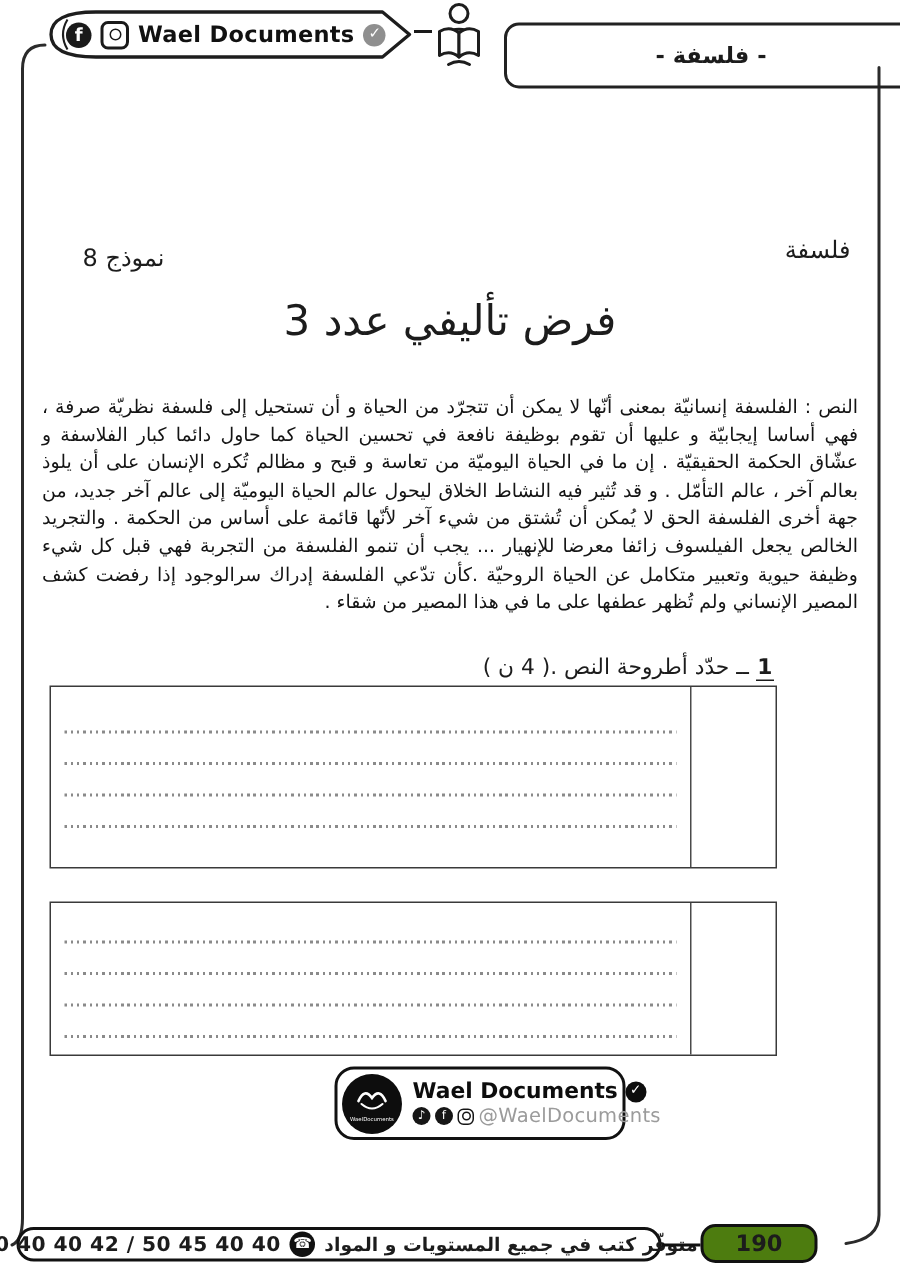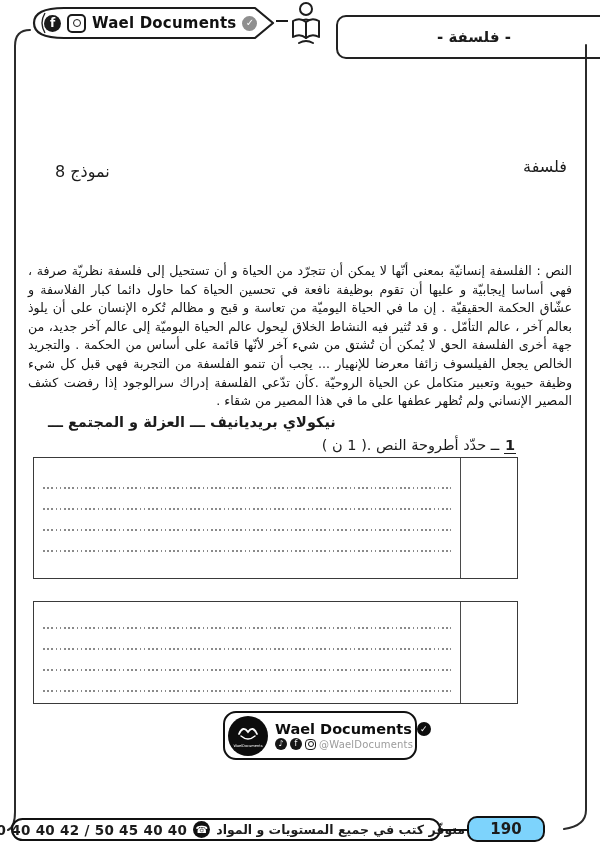--- a/index.html
+++ b/index.html
@@ -79,37 +79,37 @@
   .badge-col{display:flex;flex-direction:column;align-items:flex-start;gap:1px;}
   .badge-row1{display:flex;align-items:center;gap:5px;}
   .badge-name{font-size:14.5px;font-weight:bold;color:#0d0d0d;white-space:nowrap;}
   .check-black{width:14px;height:14px;border-radius:50%;background:#0d0d0d;color:#fff;
     font-size:9px;display:flex;align-items:center;justify-content:center;line-height:1;}
   .badge-row2{display:flex;align-items:center;gap:3px;}
   .mini-icon{width:12px;height:12px;border-radius:50%;background:#161616;color:#fff;
     font-size:8px;display:flex;align-items:center;justify-content:center;line-height:1;}
   .mini-ig{background:none;border:1.5px solid #161616;border-radius:4px;width:9px;height:9px;}
   .mini-ig span{width:4px;height:4px;border:1px solid #161616;border-radius:50%;display:block;}
-  .badge-handle{font-size:10px;color:#9b9b9b;white-space:nowrap;letter-spacing:.2px;}
+  .badge-handle{font-size:13px;color:#9b9b9b;white-space:nowrap;letter-spacing:.2px;}
 
   
   .footer-pill{
     left:11px;top:818px;width:430px;height:23px;border:2px solid #111;border-radius:13px;
     display:flex;align-items:center;justify-content:center;gap:6px;direction:rtl;
     box-sizing:border-box;background:#fff;
   }
   .footer-note{font-size:12.5px;font-weight:bold;white-space:nowrap;}
   .phone-icon{width:17px;height:17px;border-radius:50%;background:#111;color:#fff;
     font-size:10px;display:flex;align-items:center;justify-content:center;line-height:1;flex:0 0 auto;}
   .footer-phones{font-size:13.5px;font-weight:bold;white-space:nowrap;direction:ltr;letter-spacing:.3px;}
   .footer-connector{left:441px;top:829px;width:26px;height:2px;background:#111;}
   .page-num-box{
     left:467px;top:816px;width:78px;height:26px;border:2px solid #111;border-radius:10px;
     display:flex;align-items:center;justify-content:center;font-size:15px;font-weight:bold;
-    box-sizing:border-box;background:#7dd3fc;
+    box-sizing:border-box;background:#4d7c0f;
   }
 </style>
 </head>
 <body>
 
 <div class="page">
 
   <svg class="frame" width="600" height="850" viewBox="0 0 600 850">
     <path d="M 30 30 Q 15 30 15 46 L 15 812 Q 15 827 8 830" fill="none" stroke="#2b2b2b" stroke-width="2" stroke-linecap="round"></path>
     <path d="M 586 45 L 586 810 Q 586 826 564 829" fill="none" stroke="#2b2b2b" stroke-width="2" stroke-linecap="round"></path>
@@ -137,27 +137,27 @@
     <path d="M 5 20 Q 12 16 18 21 L 18 37 Q 12 32 5 36 Z" fill="#fff" stroke="#1d1d1d" stroke-width="2" stroke-linejoin="round"></path>
     <path d="M 31 20 Q 24 16 18 21 L 18 37 Q 24 32 31 36 Z" fill="#fff" stroke="#1d1d1d" stroke-width="2" stroke-linejoin="round"></path>
     <path d="M 11 42 Q 18 38 25 42" fill="none" stroke="#1d1d1d" stroke-width="2" stroke-linecap="round"></path>
   </svg>
 
   <div class="abs subject-box">- فلسفة -</div>
 
   <div class="abs subject-side">فلسفة</div>
   <div class="abs model-side">نموذج 8</div>
 
+  <div class="abs doc-title">فرض تأليفي عدد 3</div>
 
   <div class="abs doc-text">النص : الفلسفة إنسانيّة بمعنى أنّها لا يمكن أن تتجرّد من الحياة و أن تستحيل إلى فلسفة نظريّة صرفة ، فهي أساسا إيجابيّة و عليها أن تقوم بوظيفة نافعة في تحسين الحياة كما حاول دائما كبار الفلاسفة و عشّاق الحكمة الحقيقيّة . إن ما في الحياة اليوميّة من تعاسة و قبح و مظالم تُكره الإنسان على أن يلوذ بعالم آخر ، عالم التأمّل . و قد تُثير فيه النشاط الخلاق ليحول عالم الحياة اليوميّة إلى عالم آخر جديد، من جهة أخرى الفلسفة الحق لا يُمكن أن تُشتق من شيء آخر لأنّها قائمة على أساس من الحكمة . والتجريد الخالص يجعل الفيلسوف زائفا معرضا للإنهيار ... يجب أن تنمو الفلسفة من التجربة فهي قبل كل شيء وظيفة حيوية وتعبير متكامل عن الحياة الروحيّة .كأن تدّعي الفلسفة إدراك سرالوجود إذا رفضت كشف المصير الإنساني ولم تُظهر عطفها على ما في هذا المصير من شقاء .</div>
-  <div class="abs attribution">نيكولاي بريديانيف ـــ العزلة و المجتمع ـــ</div>
 
   <div class="abs q-label underlined">
     <span class="qnum">1</span>
-    <span>ــ حدّد أطروحة النص .( 1 ن )</span>
+    <span>ــ حدّد أطروحة النص .( 4 ن )</span>
   </div>
   <div class="abs answer-box first">
     <div class="answer-divider"></div>
     <div class="dotline" style="top:29px;"></div>
     <div class="dotline" style="top:50px;"></div>
     <div class="dotline" style="top:71px;"></div>
     <div class="dotline" style="top:92px;"></div>
   </div>
 
   <div class="abs answer-box second">

